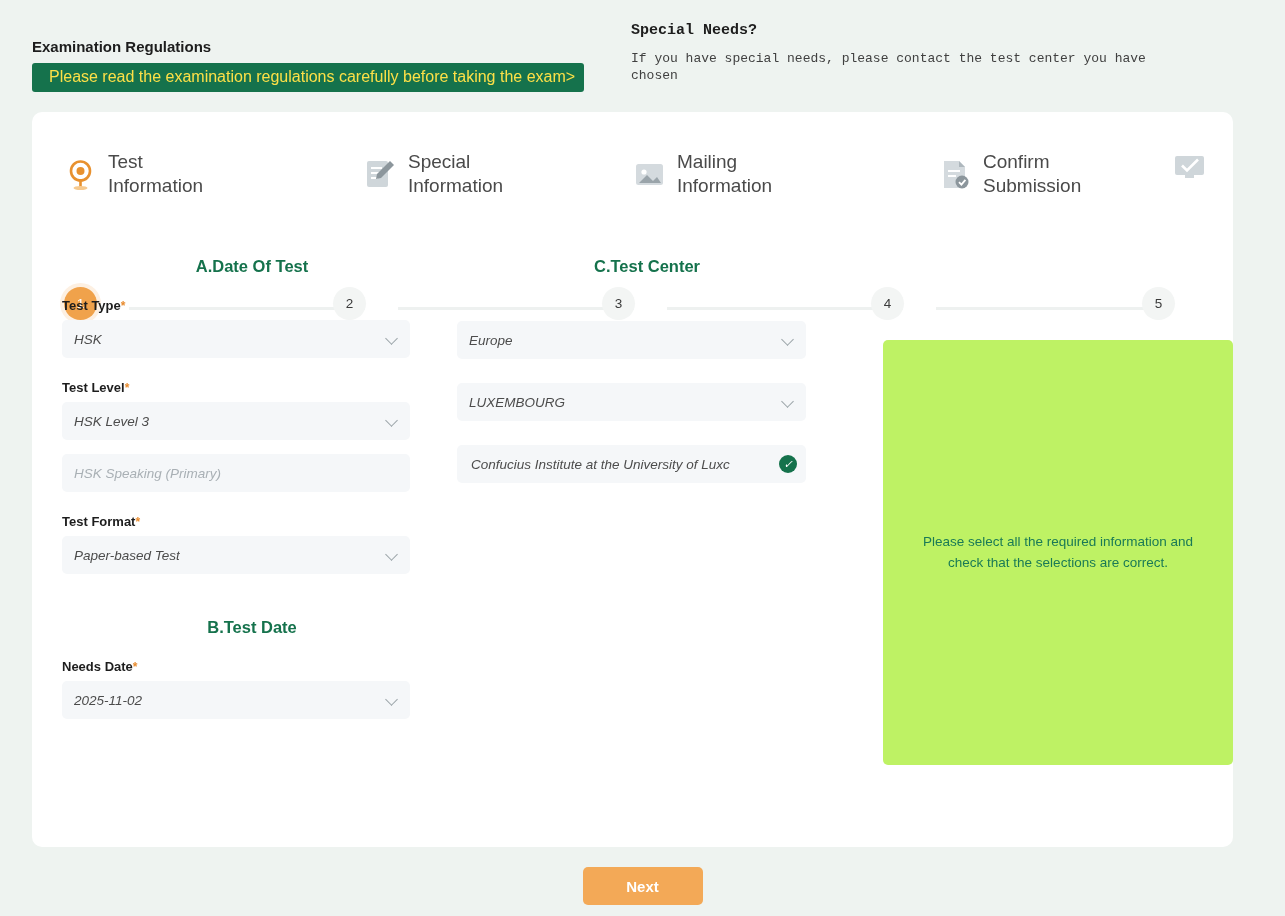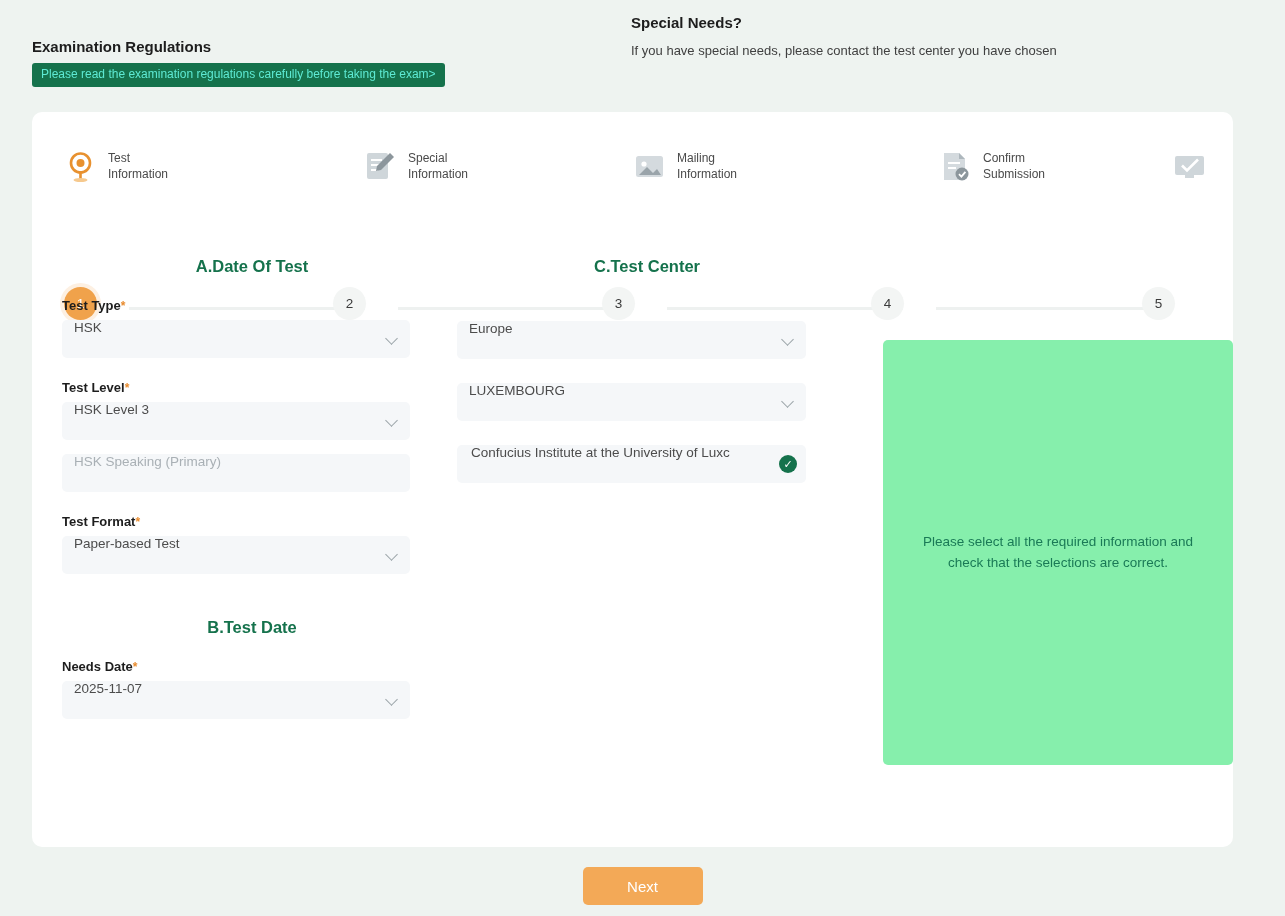--- a/index.html
+++ b/index.html
@@ -30,33 +30,34 @@
   }
   .reg-title {
     font-size: 15px;
     font-weight: bold;
     color: #1d1d1d;
     margin-bottom: 8px;
   }
   .reg-pill {
     display: inline-block;
     background: #15724c;
-    color: #5eead4;
-    font-size: 12px;
-    padding: 5px 9px 6px 9px;
+    color: #fde047;
+    font-size: 16px;
+    padding: 5px 9px 6px 17px;
     border-radius: 3px;
     line-height: 1.1;
     cursor: pointer;
     white-space: nowrap;
   }
   .special-block {
     position: absolute;
     left: 631px;
-    top: 14px;
+    top: 22px;
     width: 560px;
+    font-family: Liberation Mono, monospace;
   }
   .special-title {
     font-size: 15px;
     font-weight: bold;
     color: #1d1d1d;
     margin-bottom: 12px;
   }
   .special-text {
     font-size: 13px;
     color: #404040;
@@ -88,21 +89,21 @@
     align-items: center;
     gap: 11px;
   }
   .step-ico {
     width: 33px;
     height: 33px;
     flex: none;
     position: relative;
   }
   .step-label {
-    font-size: 12px;
+    font-size: 19px;
     color: #4a4a4a;
     line-height: 1.28;
     white-space: pre-line;
   }
   .step-line {
     position: absolute;
     top: 195px;
     height: 3px;
     background: #eef1f0;
   }
@@ -149,25 +150,27 @@
     margin: 22px 0 7px 0;
   }
   .req { color: #e88b2e; font-size: 12px; }
 
   .select {
     position: relative;
     height: 38px;
     background: #f5f7f9;
     border-radius: 5px;
     display: flex;
+    align-items: center;
     padding: 0 34px 0 12px;
     font-size: 13.5px;
     color: #4c4c4c;
     cursor: pointer;
     width: 348px;
+    font-style: italic;
   }
   .select.plain {
     color: #a9b0b5;
     cursor: default;
   }
   .chev {
     position: absolute;
     right: 12px;
     top: 50%;
     width: 11px;
@@ -205,21 +208,21 @@
     justify-content: center;
   }
 
   
   .hint-panel {
     position: absolute;
     left: 851px;
     top: 228px;
     width: 350px;
     height: 425px;
-    background: #86efac;
+    background: #bef264;
     border-radius: 5px;
     display: flex;
     align-items: center;
     justify-content: center;
     padding: 0 22px;
   }
   .hint-text {
     color: #1a7a56;
     font-size: 13.5px;
     line-height: 1.55;
@@ -236,21 +239,21 @@
     justify-content: center;
   }
   .next-btn {
     width: 120px;
     height: 38px;
     background: #f3a957;
     color: #ffffff;
     border: none;
     border-radius: 5px;
     font-size: 15px;
-    font-weight: normal;
+    font-weight: bold;
     cursor: pointer;
     font-family: "Liberation Sans", sans-serif;
   }
 </style>
 </head>
 <body>
 
 <div class="top-area">
   <div class="reg-block">
     <div class="reg-title">Examination Regulations</div>
@@ -385,21 +388,21 @@
         <span class="select-val">Paper-based Test</span>
         <span class="chev"></span>
       </div>
 
       <div class="col-head" style="margin-top:44px;text-align:center;">B.Test Date</div>
 
       <div class="field-label">
         <span>Needs Date</span><span class="req">*</span>
       </div>
       <div class="select">
-        <span class="select-val">2025-11-07</span>
+        <span class="select-val">2025-11-02</span>
         <span class="chev"></span>
       </div>
     </div>
 
     <div class="colC">
       <div class="col-head">C.Test Center</div>
 
       <div class="select tc-select" style="margin-top:45px;">
         <span class="select-val">Europe</span>
         <span class="chev"></span>

